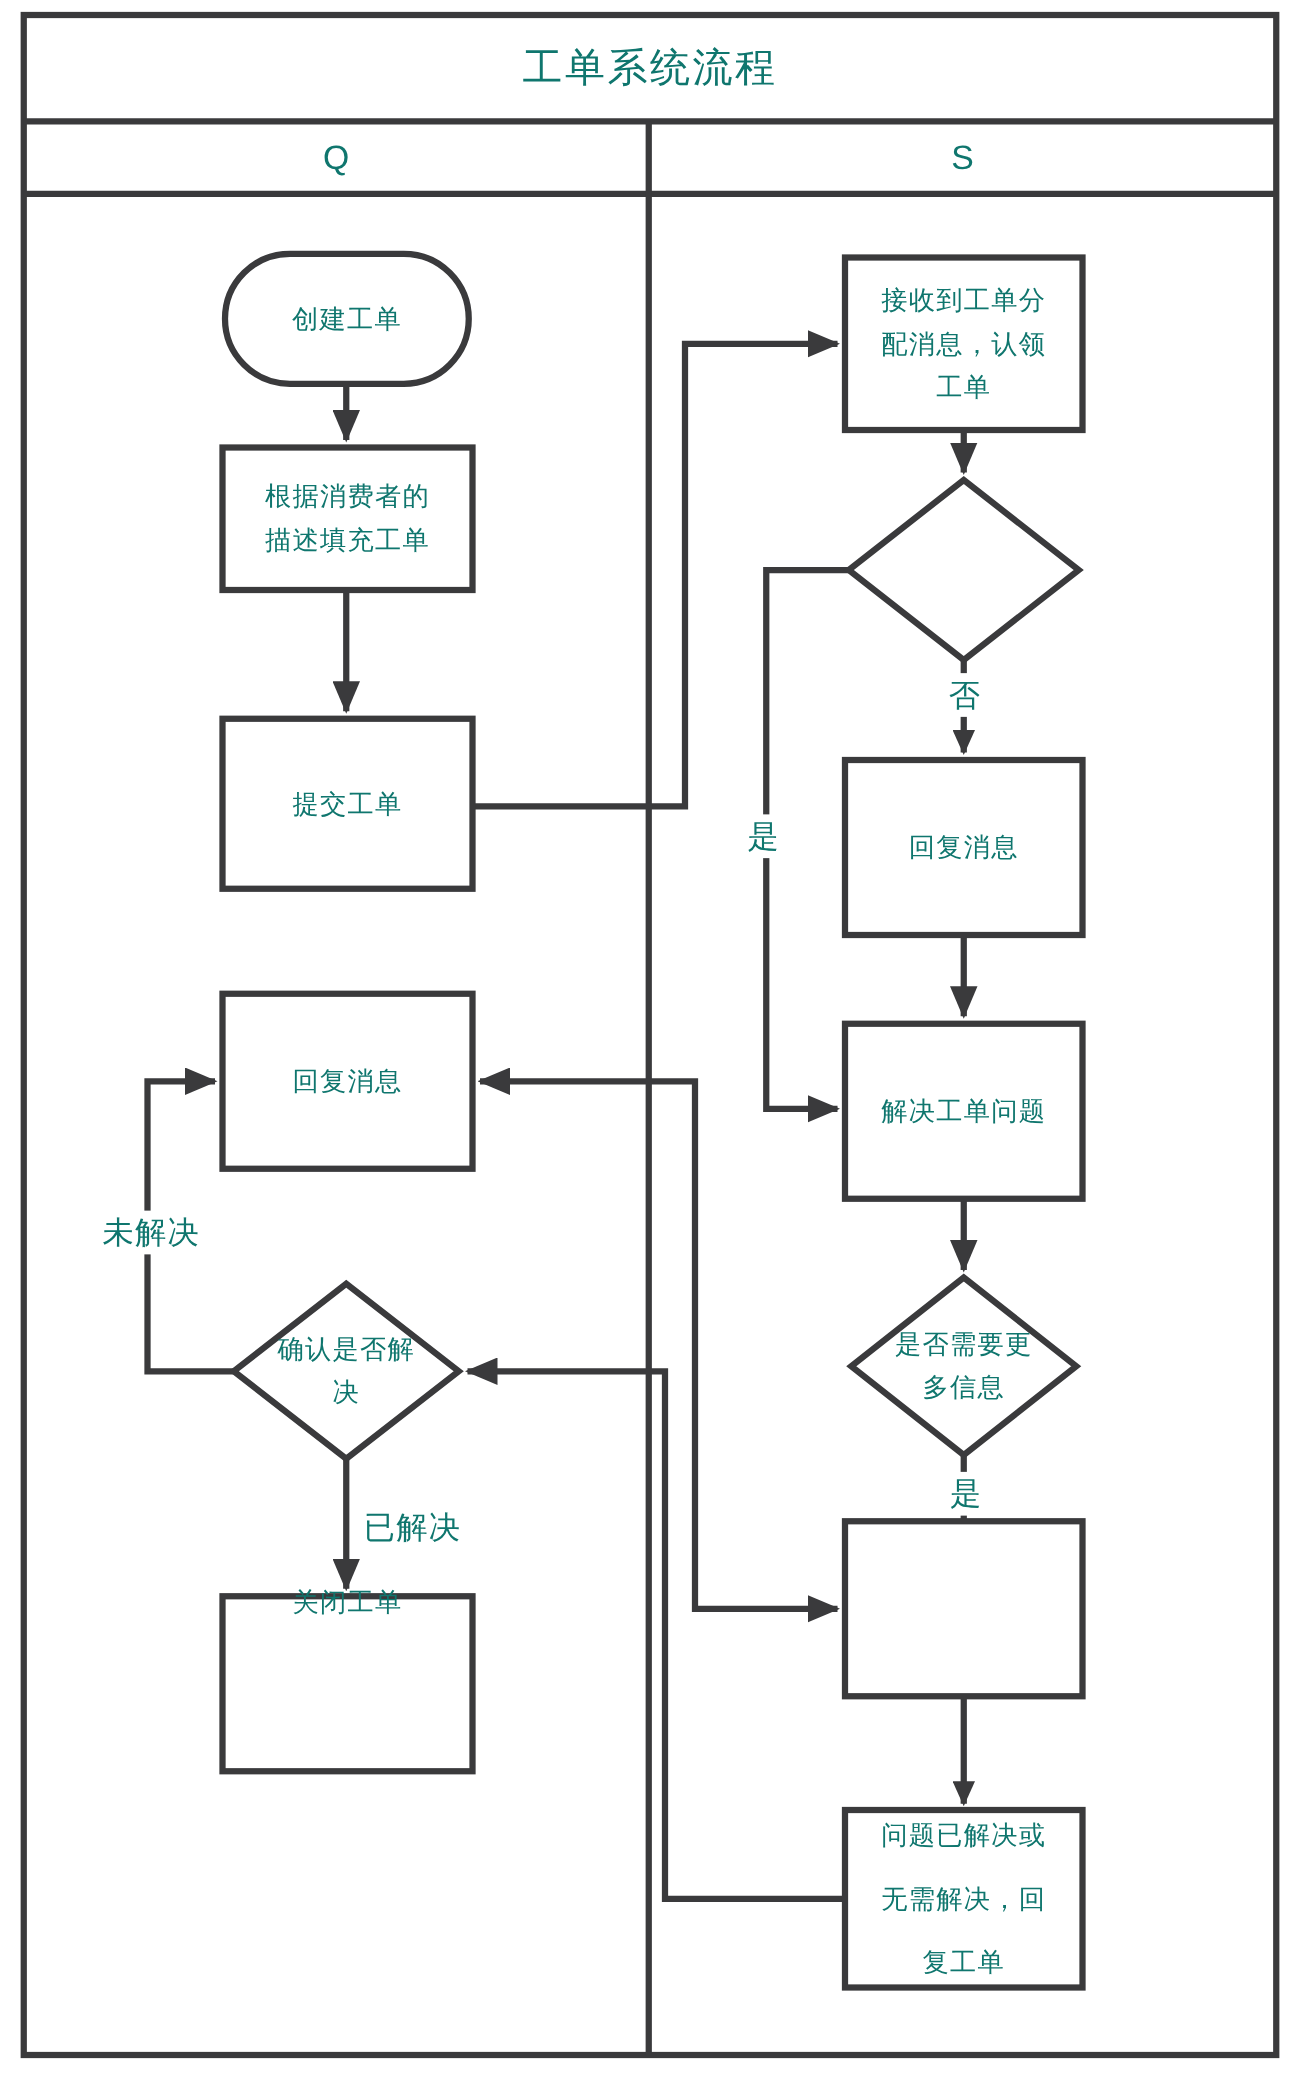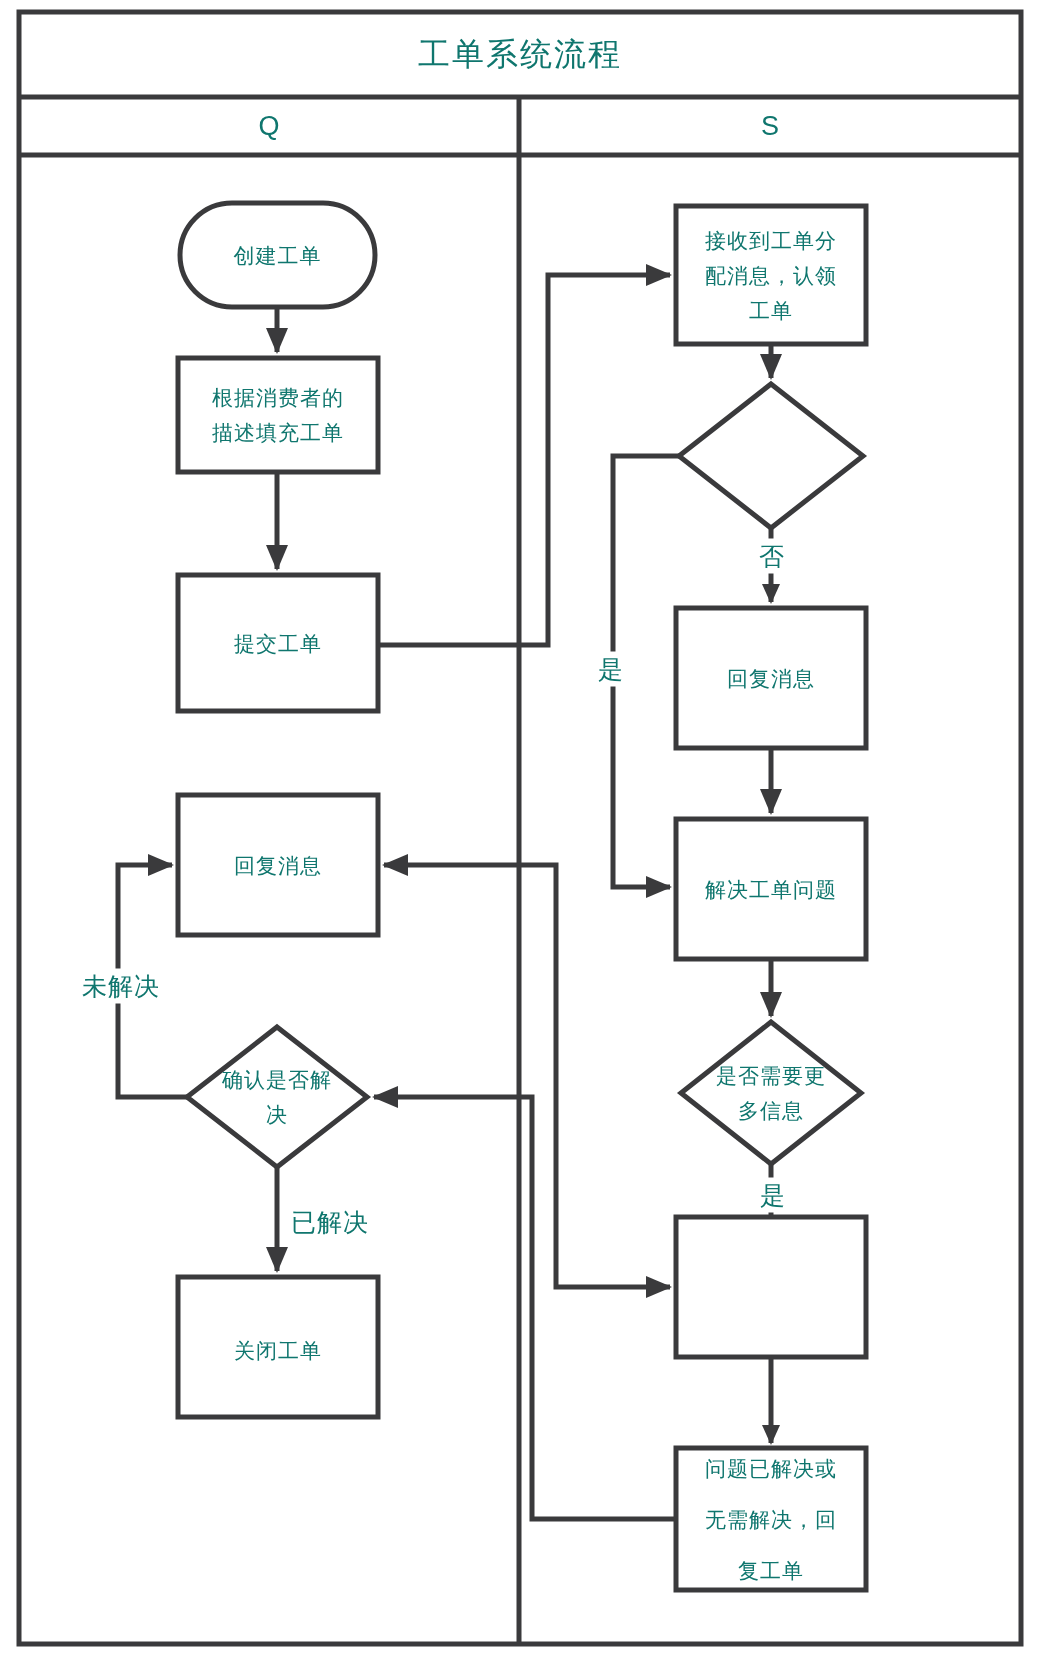--- a/index.html
+++ b/index.html
@@ -90,21 +90,21 @@
 
   <div class="overlay node-label" style="left:187px;top:1027px;width:180px;height:140px;">
     <div>确认是否解</div>
     <div>决</div>
   </div>
 
   <div class="overlay node-label" style="left:178px;top:795px;width:200px;height:140px;">
     <div>回复消息</div>
   </div>
 
-  <div class="overlay node-label" style="left:178px;top:1280px;width:200px;height:140px;justify-content:center;">
+  <div class="overlay node-label" style="left:178px;top:1212px;width:200px;height:140px;justify-content:center;">
     <div>关闭工单</div>
   </div>
 
   <div class="overlay node-label" style="left:676px;top:206px;width:190px;height:138px;">
     <div>接收到工单分</div>
     <div>配消息，认领</div>
     <div>工单</div>
   </div>
 
 

